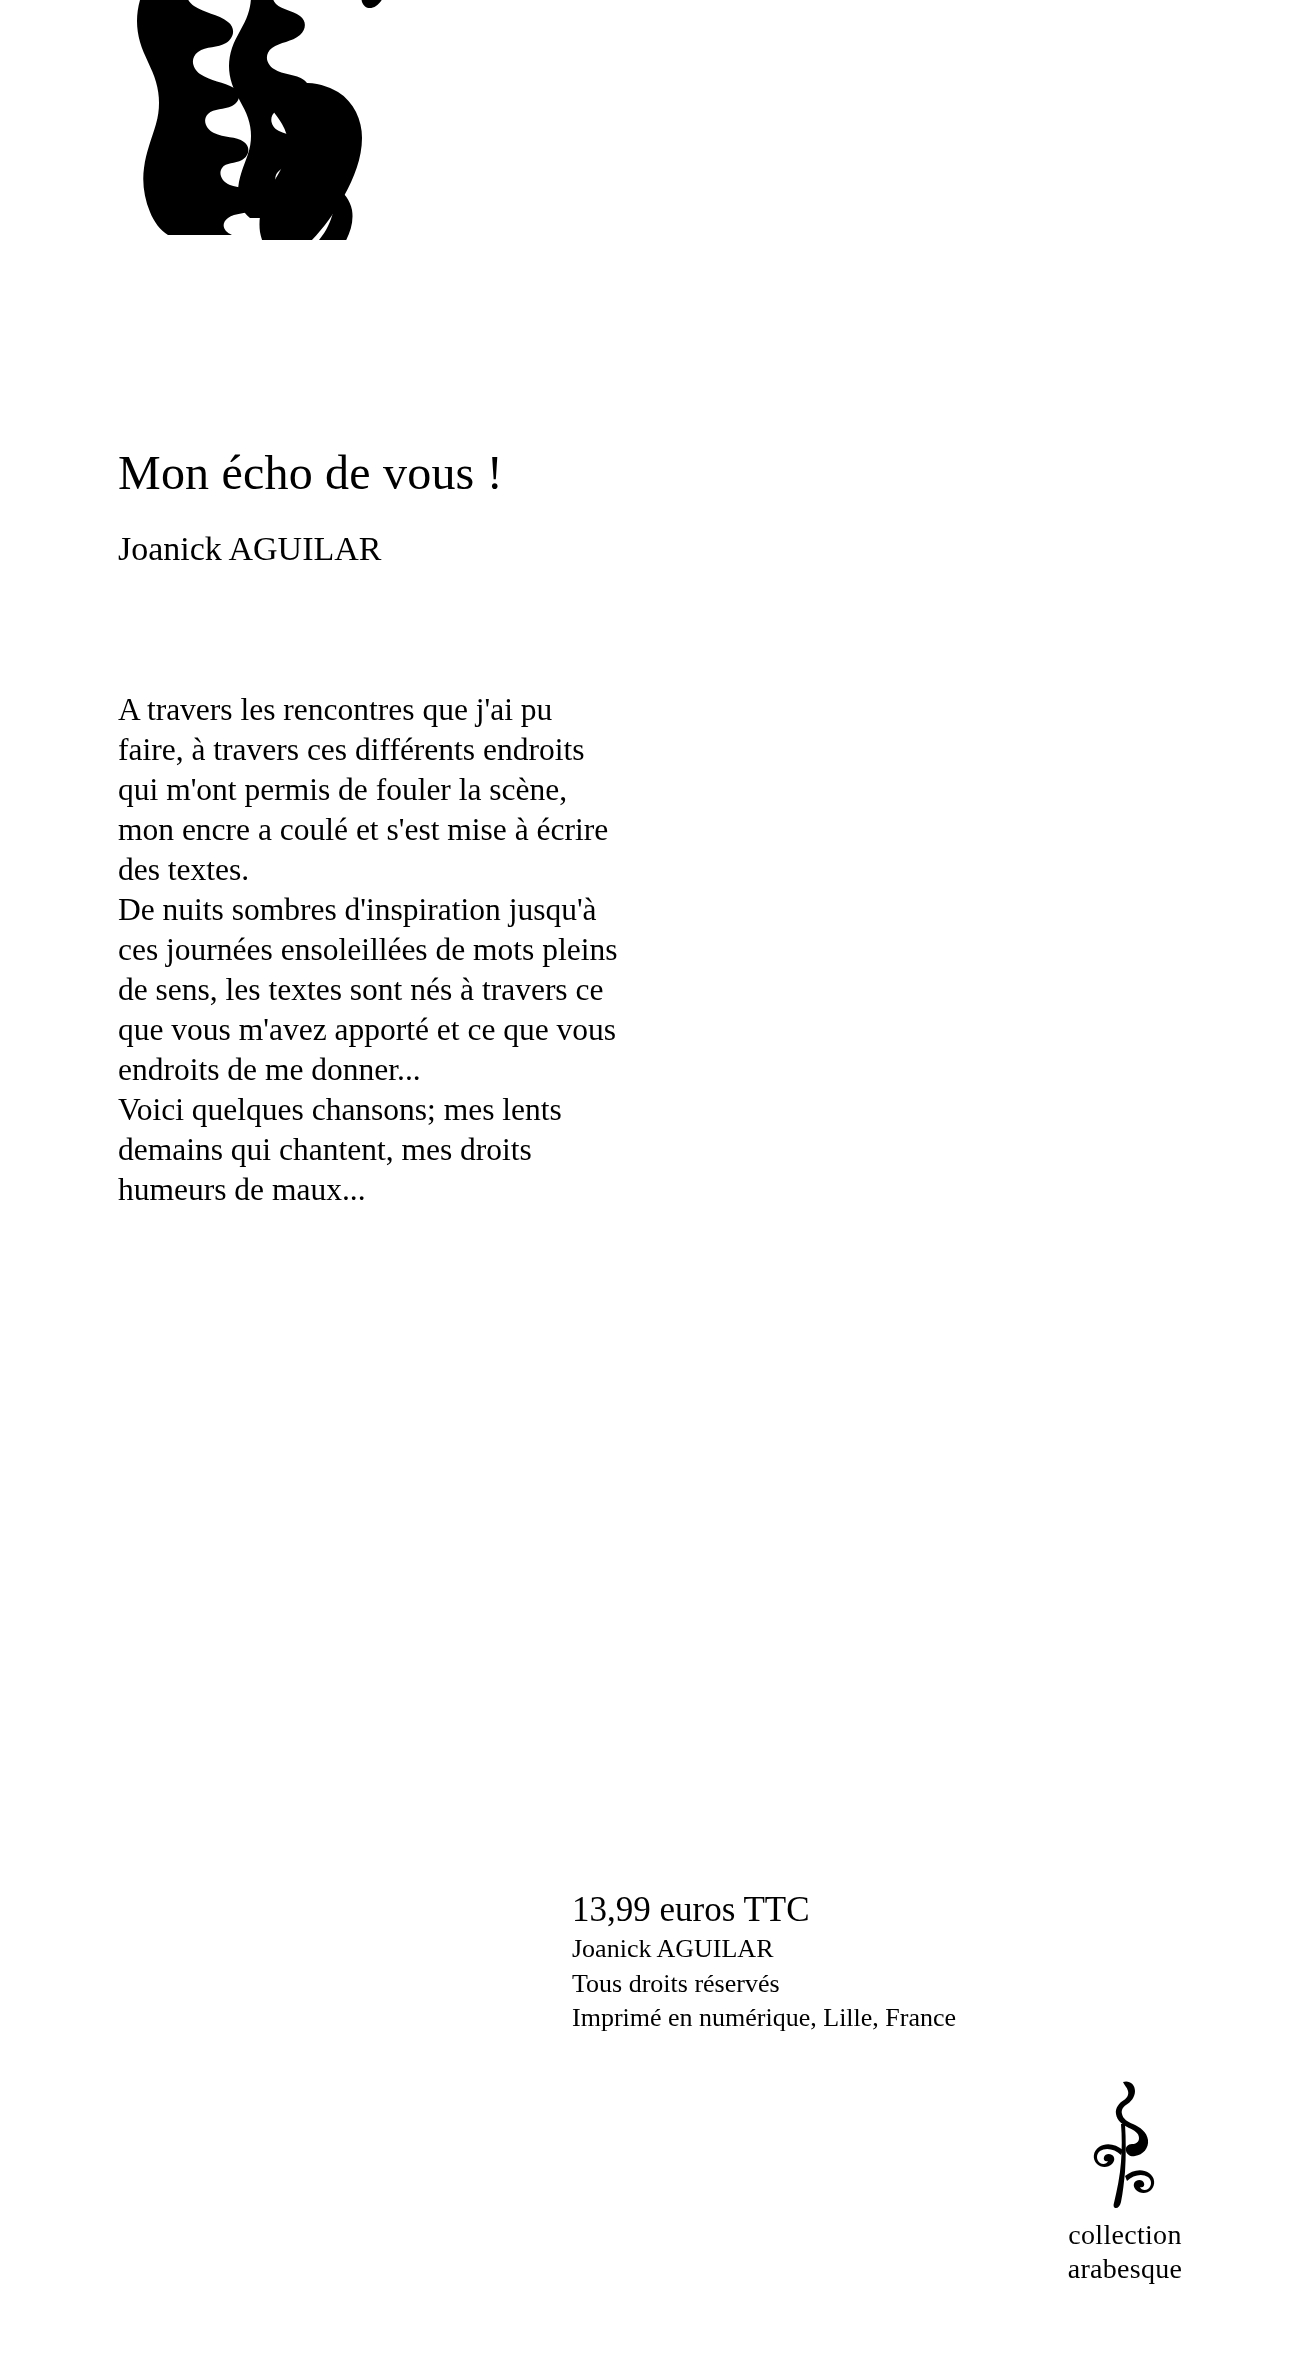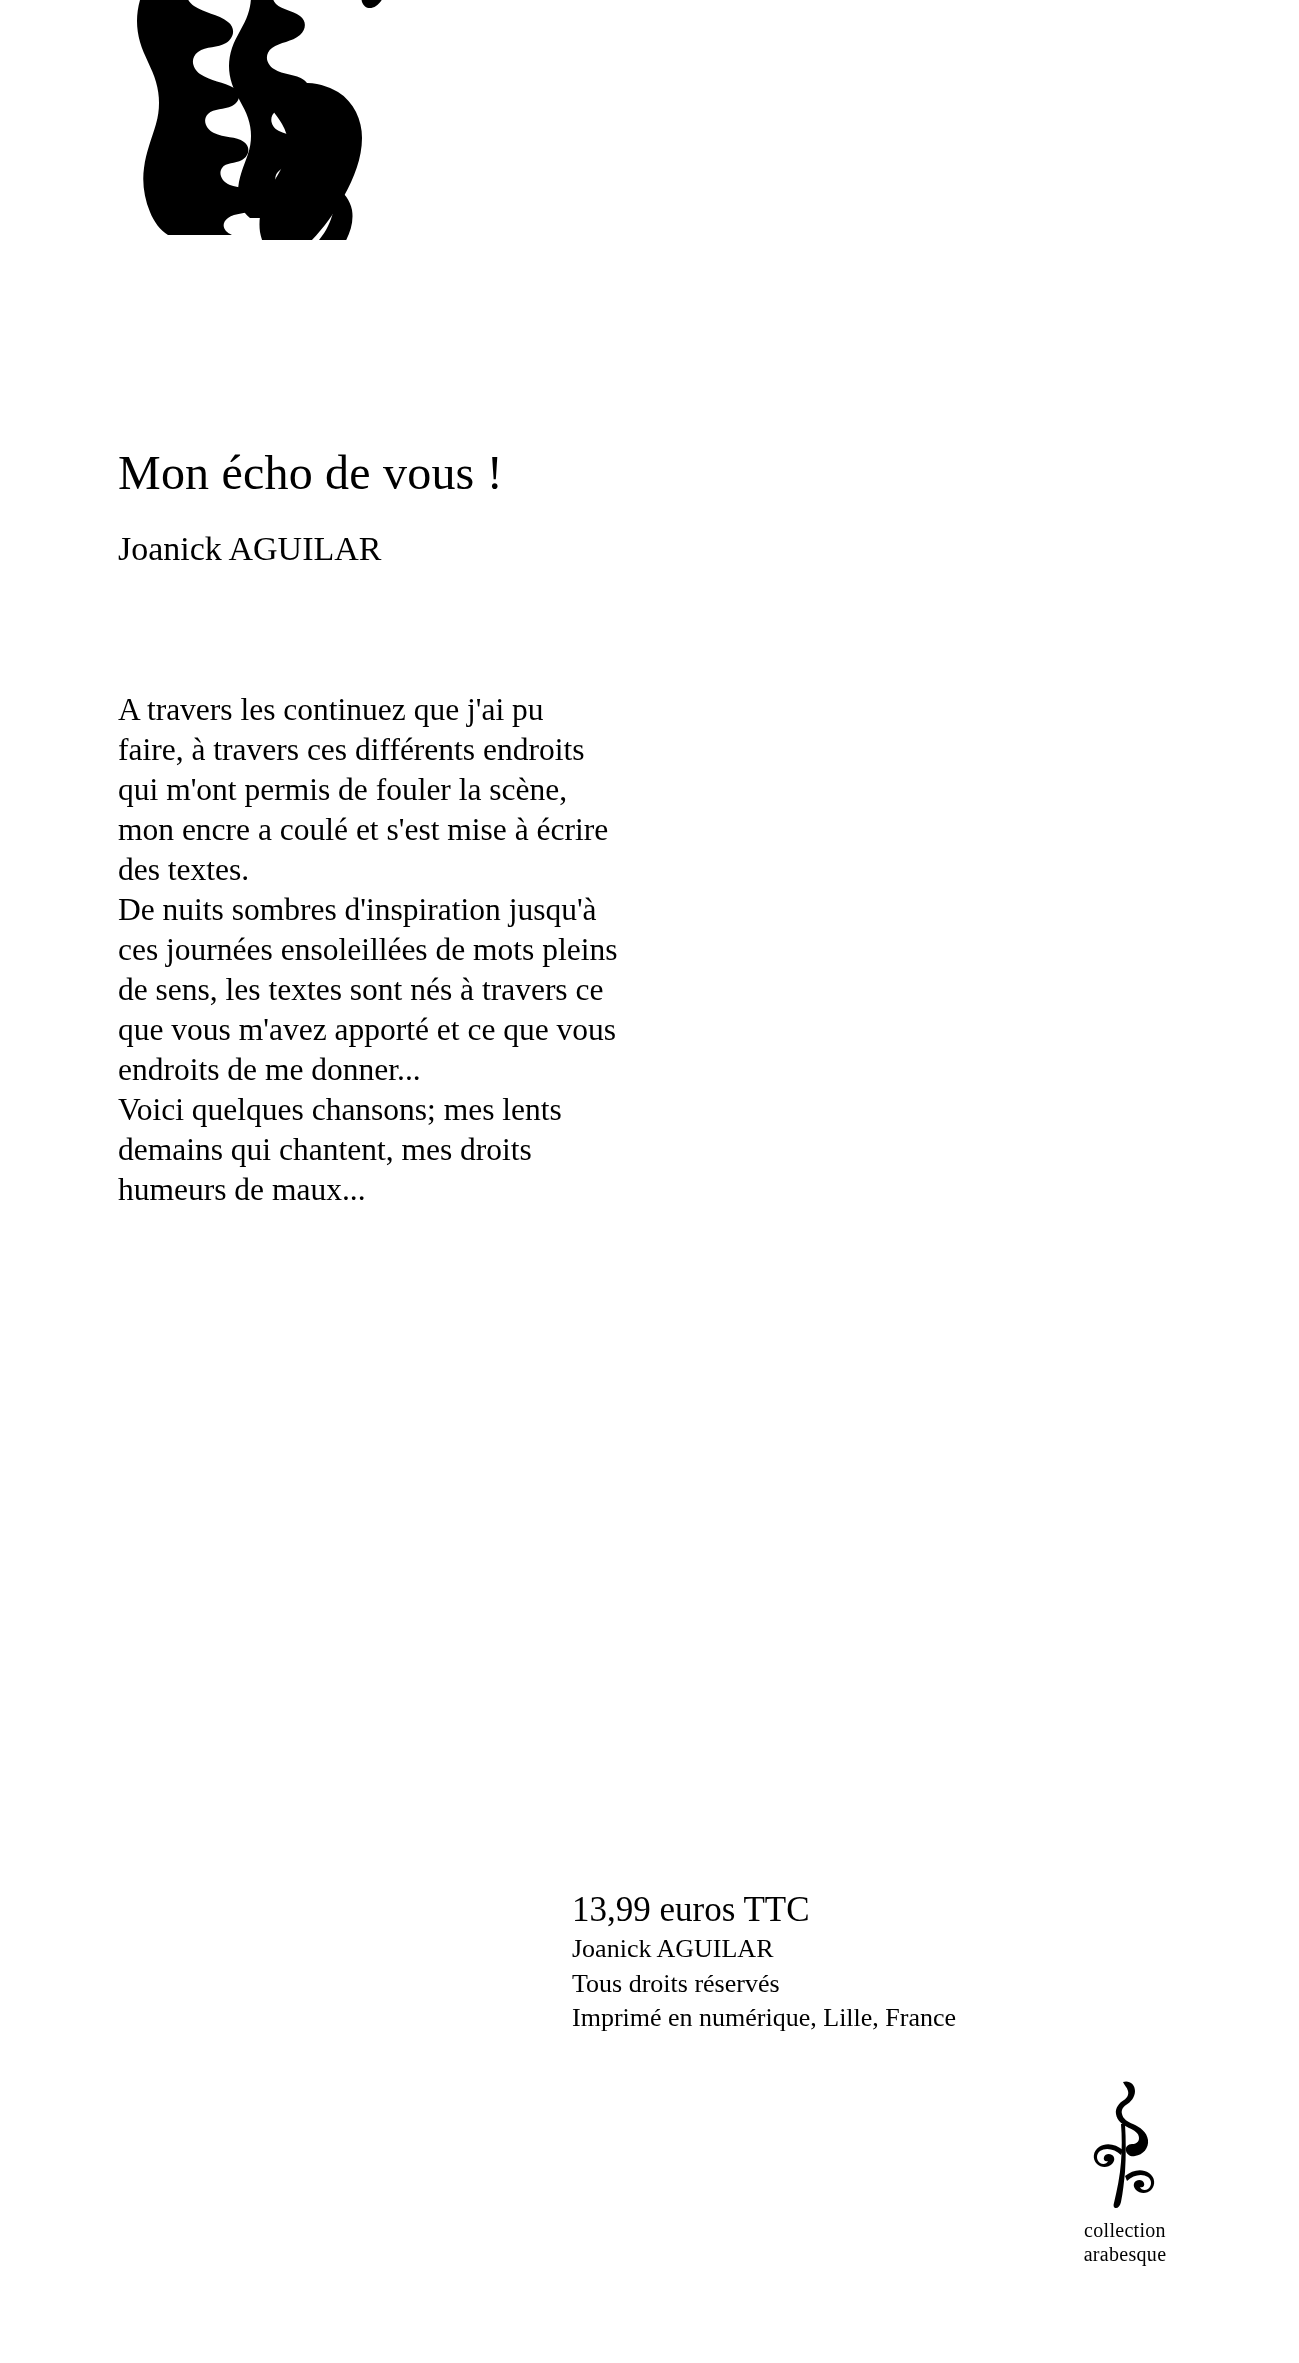--- a/index.html
+++ b/index.html
@@ -91,21 +91,21 @@
     width: 210px;
     text-align: center;
   }
   .publisher .glyph {
     width: 70px;
     height: 130px;
     margin: 0 auto 8px auto;
   }
   .publisher .glyph svg { display:block; width:100%; height:100%; }
   .publisher .name {
-    font-size: 20px;
+    font-size: 28px;
     line-height: 1.2;
     letter-spacing: 0.3px;
   }
 </style>
 </head>
 <body>
 
 <div class="page">
 
   <div class="map-art">
@@ -118,21 +118,21 @@
         <path d="M236 46 C244 44 252 48 254 56 C256 64 252 72 246 76 C240 80 234 78 232 72 C230 64 232 52 236 46 Z"></path>
         <path d="M70 258 C78 256 86 260 88 268 C90 276 86 284 80 288 C74 292 68 290 66 284 C64 276 66 264 70 258 Z"></path>
       </g>
     </svg>
   </div>
 
   <h1 class="title">Mon écho de vous !</h1>
   <div class="author">Joanick AGUILAR</div>
 
   <div class="blurb">
-    <p>A travers les continuez que j'ai pu</p>
+    <p>A travers les rencontres que j'ai pu</p>
     <p>faire, à travers ces différents endroits</p>
     <p>qui m'ont permis de fouler la scène,</p>
     <p>mon encre a coulé et s'est mise à écrire</p>
     <p>des textes.</p>
     <p>De nuits sombres d'inspiration jusqu'à</p>
     <p>ces journées ensoleillées de mots pleins</p>
     <p>de sens, les textes sont nés à travers ce</p>
     <p>que vous m'avez apporté et ce que vous</p>
     <p>endroits de me donner...</p>
     <p>Voici quelques chansons; mes lents</p>

